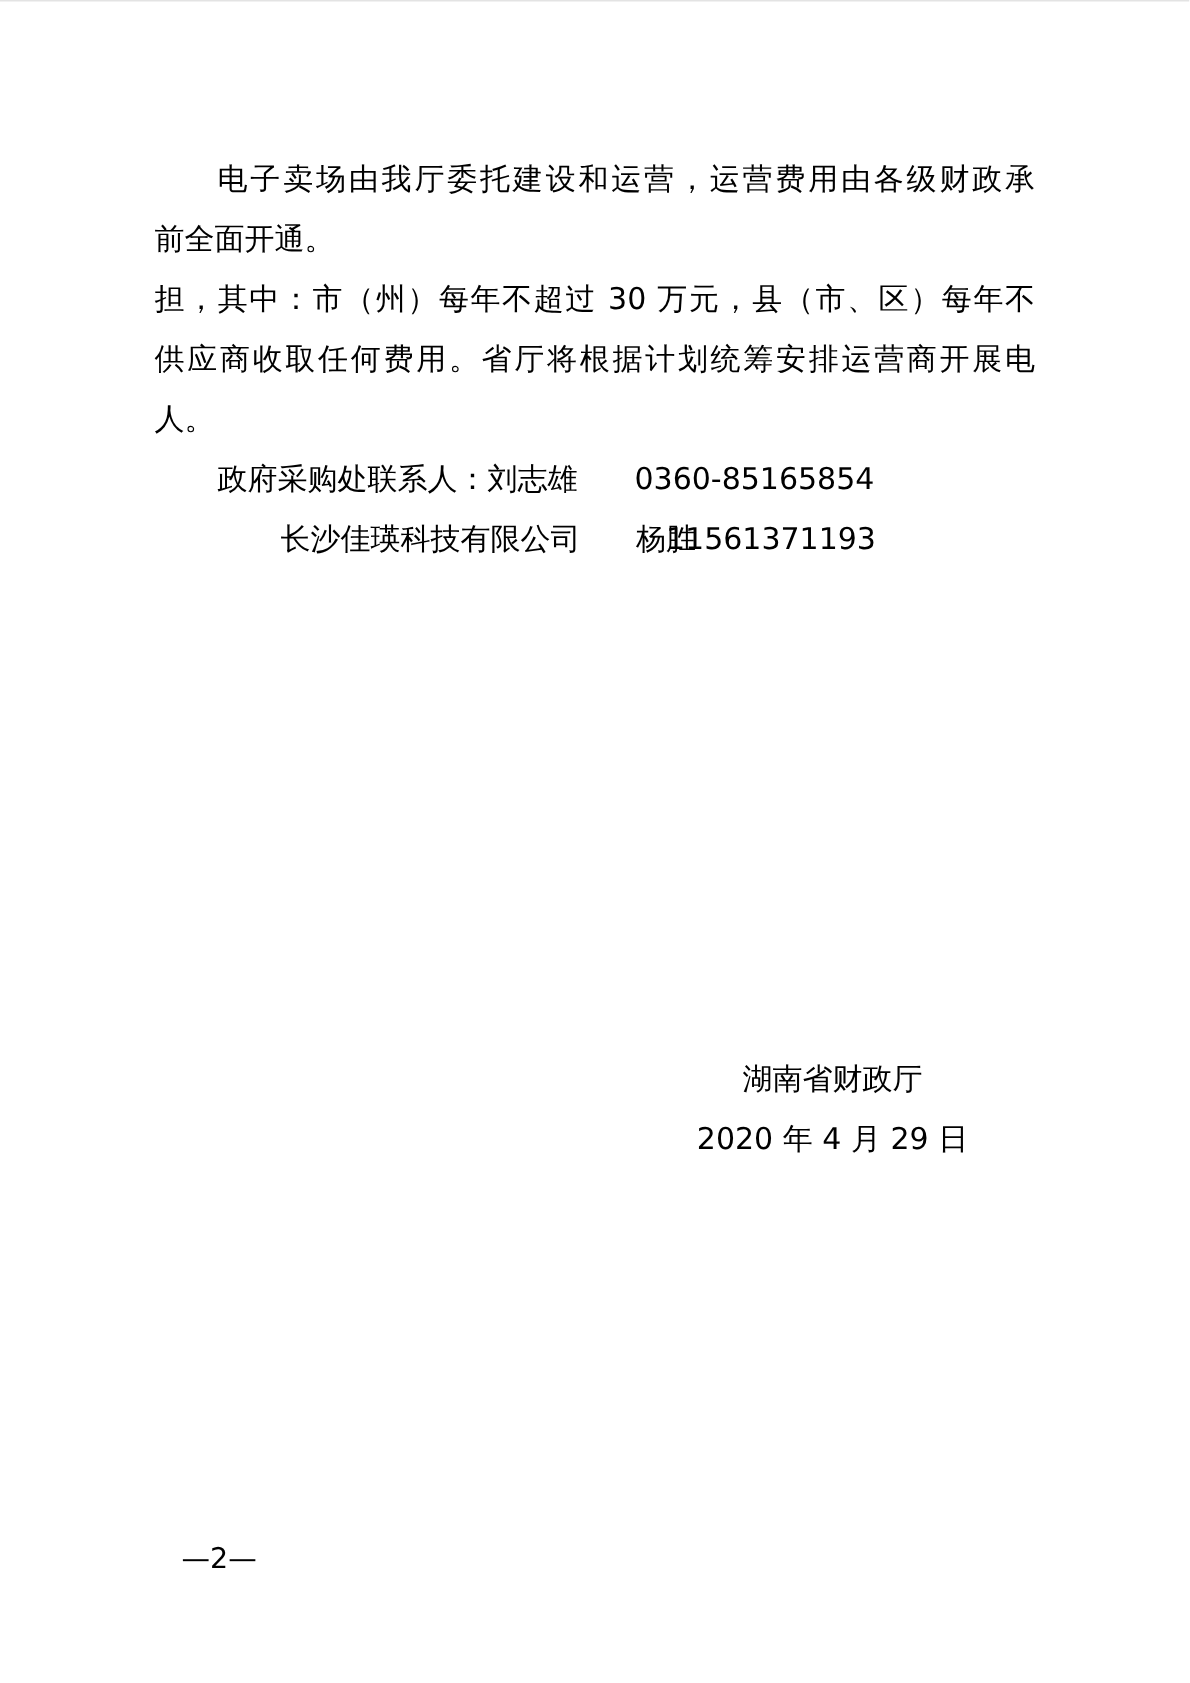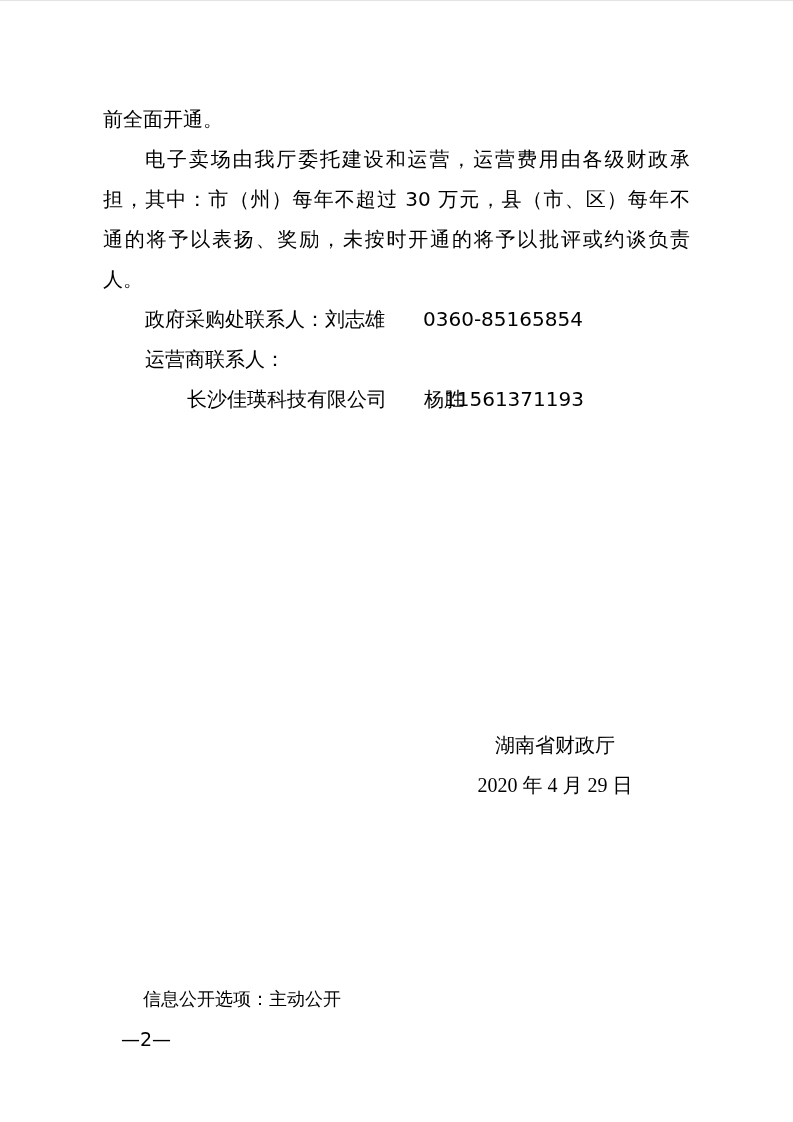--- a/index.html
+++ b/index.html
@@ -47,26 +47,25 @@
   .contact-row .company {
     display: inline-block;
     width: 237px;
   }
   .contact-row .cname {
     display: inline-block;
     width: 62px;
   }
   .signature {
     position: absolute;
-    top: 724px;
+    top: 698px;
     left: 420px;
     width: 270px;
     text-align: center;
     font-size: 20px;
-    font-family: Liberation Serif, serif;
   }
   .signature .sig-line {
     height: 40px;
     line-height: 40px;
   }
   .footer-note {
     position: absolute;
     left: 143px;
     top: 978px;
     height: 40px;
@@ -81,40 +80,38 @@
     line-height: 40px;
     font-size: 19px;
   }
 </style>
 </head>
 <body>
 
 <div class="page">
 
   <main class="doc-body">
+    <p class="line just indent">电子卖场由我厅委托建设和运营，运营费用由各级财政承</p>
     <p class="line">前全面开通。</p>
-    <p class="line just indent">电子卖场由我厅委托建设和运营，运营费用由各级财政承</p>
     <p class="line just">担，其中：市（州）每年不超过 30 万元，县（市、区）每年不</p>
-    <p class="line just">通的将予以表扬、奖励，未按时开通的将予以批评或约谈负责</p>
+    <p class="line just">供应商收取任何费用。省厅将根据计划统筹安排运营商开展电</p>
     <p class="line">人。</p>
 
     <p class="line indent">
       <span>政府采购处联系人：刘志雄</span><span class="gap">0360-85165854</span>
     </p>
 
-    <p class="line indent">运营商联系人：</p>
 
 
     <p class="line indent contact-row">
       <span class="company">长沙佳瑛科技有限公司</span><span class="cname">杨胜</span><span>11561371193</span>
     </p>
   </main>
 
   <div class="signature">
     <div class="sig-line">湖南省财政厅</div>
     <div class="sig-line">2020 年 4 月 29 日</div>
   </div>
 
-  <div class="footer-note">信息公开选项：主动公开</div>
 
   <div class="page-number">—2—</div>
 
 </div>
 
 </body></html>

